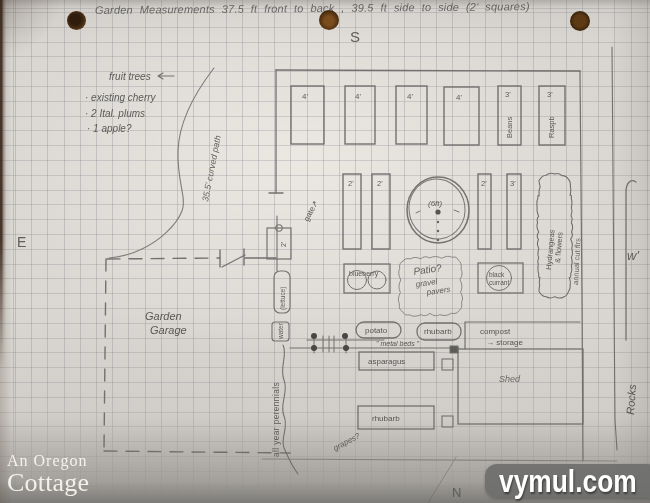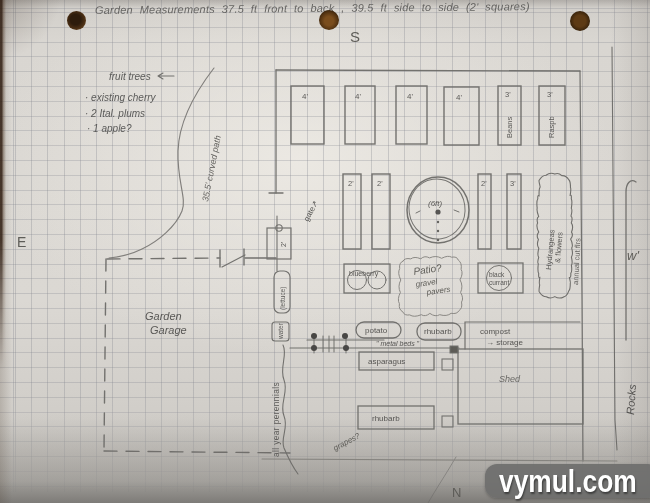--- a/index.html
+++ b/index.html
@@ -359,17 +359,21 @@
 <div class="hp" style="left:67px;top:11px;width:19px;height:19px;background:radial-gradient(circle at 45% 45%, #2e1c0c 0 35%, #4a2e14 60%, #6b4a26 85%, rgba(107,74,38,0))"></div>
 
 <div class="hp" style="left:319px;top:10px;width:20px;height:20px;background:radial-gradient(circle at 50% 55%, #7a4d1d 0 30%, #4f3010 62%, #2e1c0a 80%, rgba(46,28,10,0))"></div>
 
 <div class="hp" style="left:570px;top:11px;width:20px;height:20px;background:radial-gradient(circle at 50% 50%, #5d3a14 0 40%, #3a240c 70%, rgba(58,36,12,0))"></div>
 
 <div id="shade"></div>
 
 <div id="leftedge"></div>
 
+<div id="aoc">
+      <div class="l1">An Oregon</div>
+      <div class="l2">Cottage</div>
+    </div>
 
 <div id="vym">
       <span>vymul.com</span>
     </div>
 </div>
 
 </body></html>

